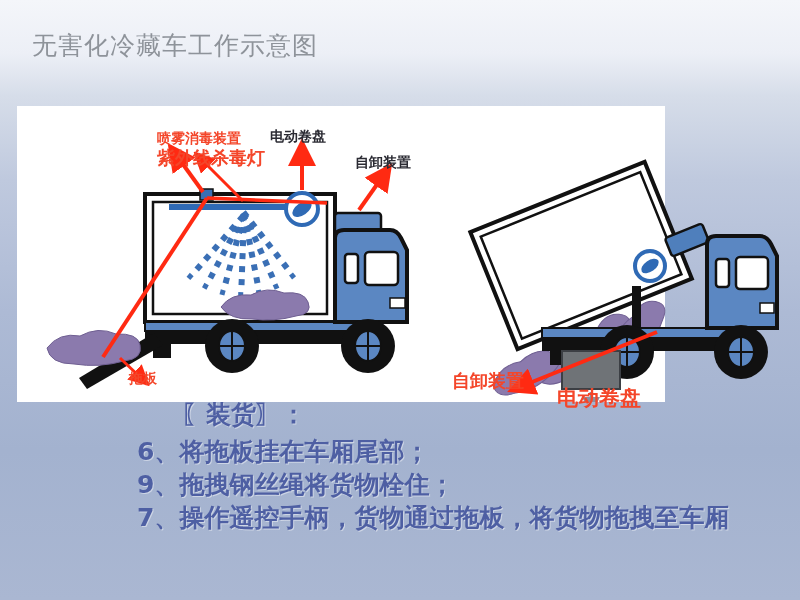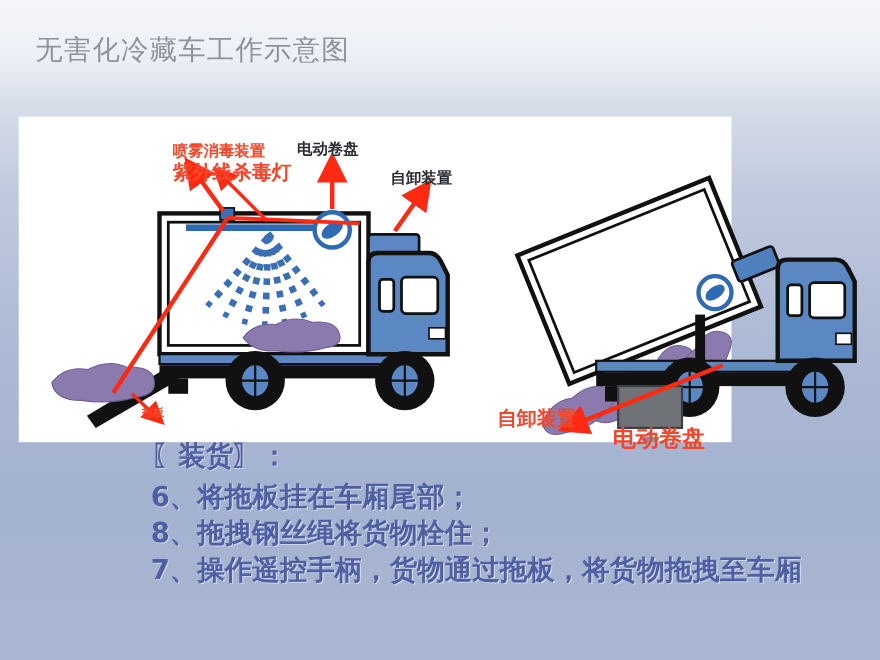--- a/index.html
+++ b/index.html
@@ -29,21 +29,21 @@
   .lbl-dark{color:#2b2b33;font-weight:bold;}
 
   
   #body-text{
     position:absolute;left:137px;top:398px;width:660px;
     color:#4e5fa3;font-weight:bold;
     font-size:25px;line-height:33px;
     text-shadow:1px 1px 0 rgba(255,255,255,.45);
   }
   #body-text .ln{display:block;white-space:nowrap;}
-  #body-text .ln.head{margin-bottom:4px;}
+  #body-text .ln.head{margin-bottom:4px;margin-left:44px;}
   #watermark{
     position:absolute;right:10px;bottom:4px;
     font-size:9px;color:rgba(120,135,165,.45);
   }
   svg{display:block;}
 </style>
 </head>
 <body>
 
 <div id="slide">
@@ -236,28 +236,28 @@
       </defs>
     </svg>
 
     <div class="lbl lbl-red" style="left:140px;top:24px;font-size:14px;">喷雾消毒装置</div>
     <div class="lbl lbl-red" style="left:140px;top:42px;font-size:18px;">紫外线杀毒灯</div>
 
     <div class="lbl lbl-dark" style="left:253px;top:22px;font-size:14px;">电动卷盘</div>
 
     <div class="lbl lbl-dark" style="left:338px;top:48px;font-size:14px;">自卸装置</div>
 
-    <div class="lbl lbl-red" style="left:112px;top:264px;font-size:10px;">拖板</div>
+    <div class="lbl lbl-red" style="left:112px;top:264px;font-size:14px;">拖板</div>
 
     <div class="lbl lbl-red" style="left:435px;top:265px;font-size:18px;">自卸装置</div>
 
     <div class="lbl lbl-red" style="left:540px;top:280px;font-size:21px;">电动卷盘</div>
   </div>
 
   <div id="body-text">
     <span class="ln head">〖装货〗：</span>
     <span class="ln">6、将拖板挂在车厢尾部；</span>
-    <span class="ln">8、拖拽钢丝绳将货物栓住；</span>
+    <span class="ln">9、拖拽钢丝绳将货物栓住；</span>
     <span class="ln">7、操作遥控手柄，货物通过拖板，将货物拖拽至车厢</span>
   </div>
 
   <div id="watermark"></div>
 </div>
 
 </body></html>

